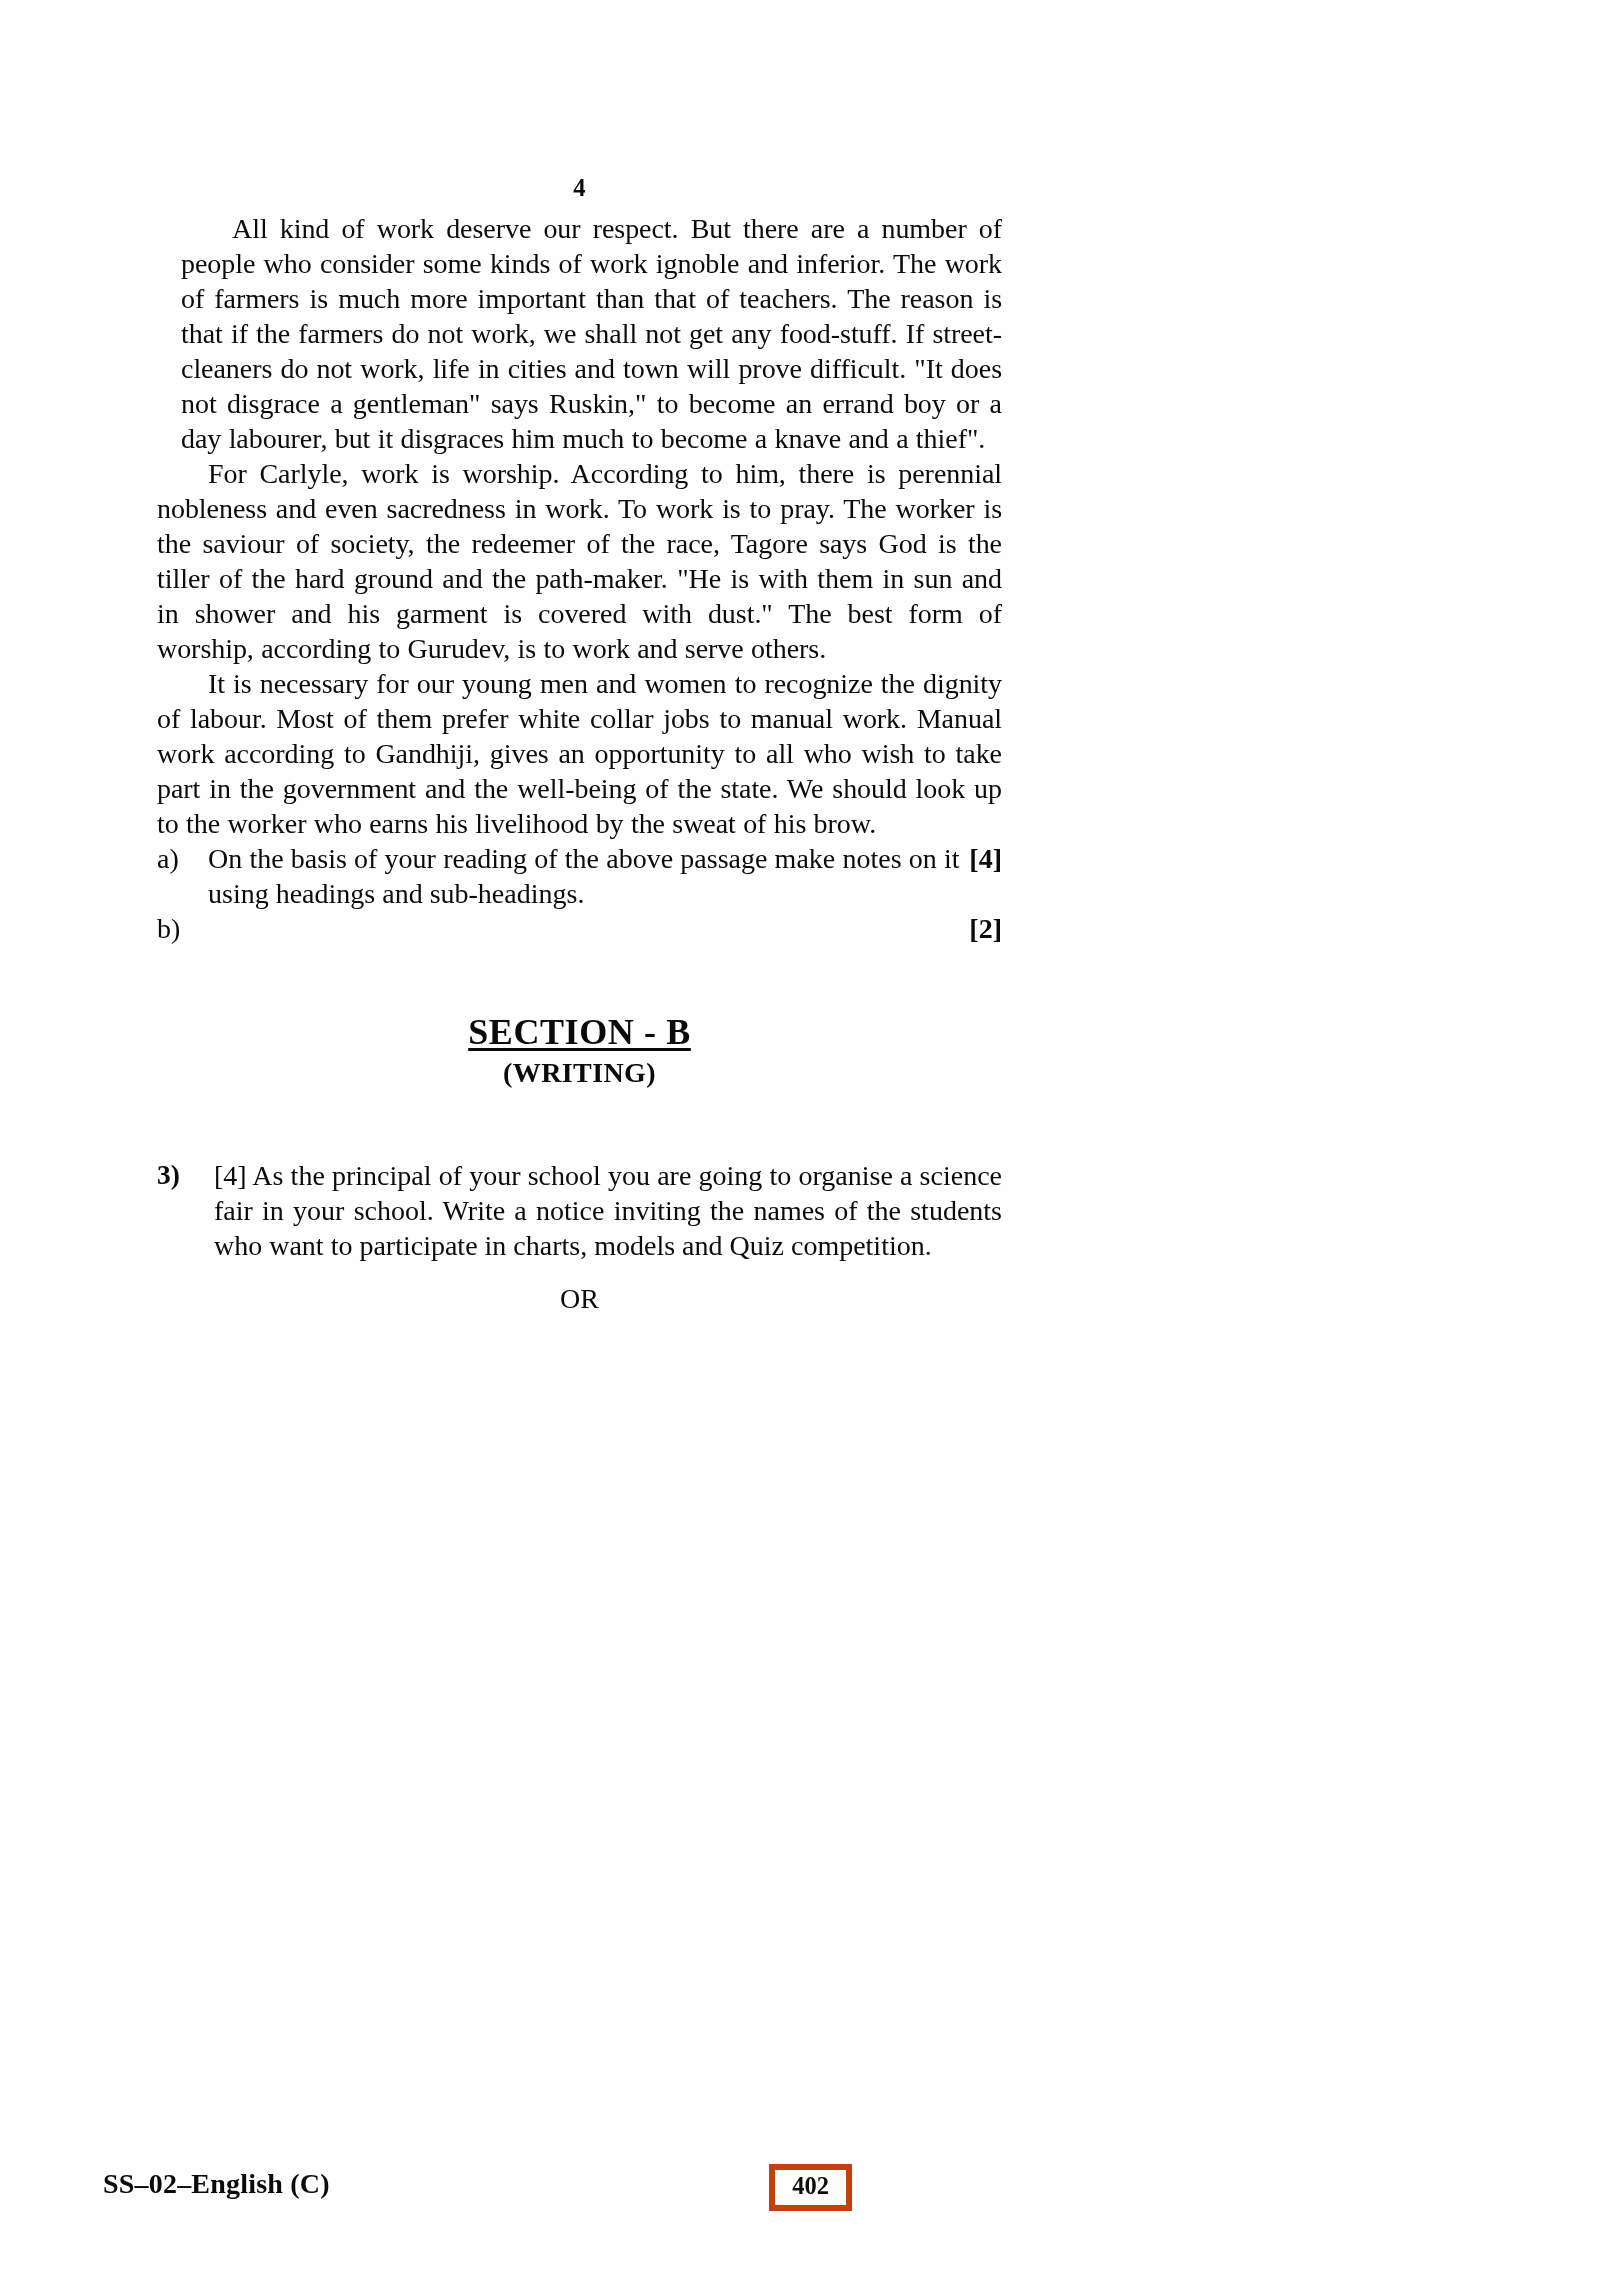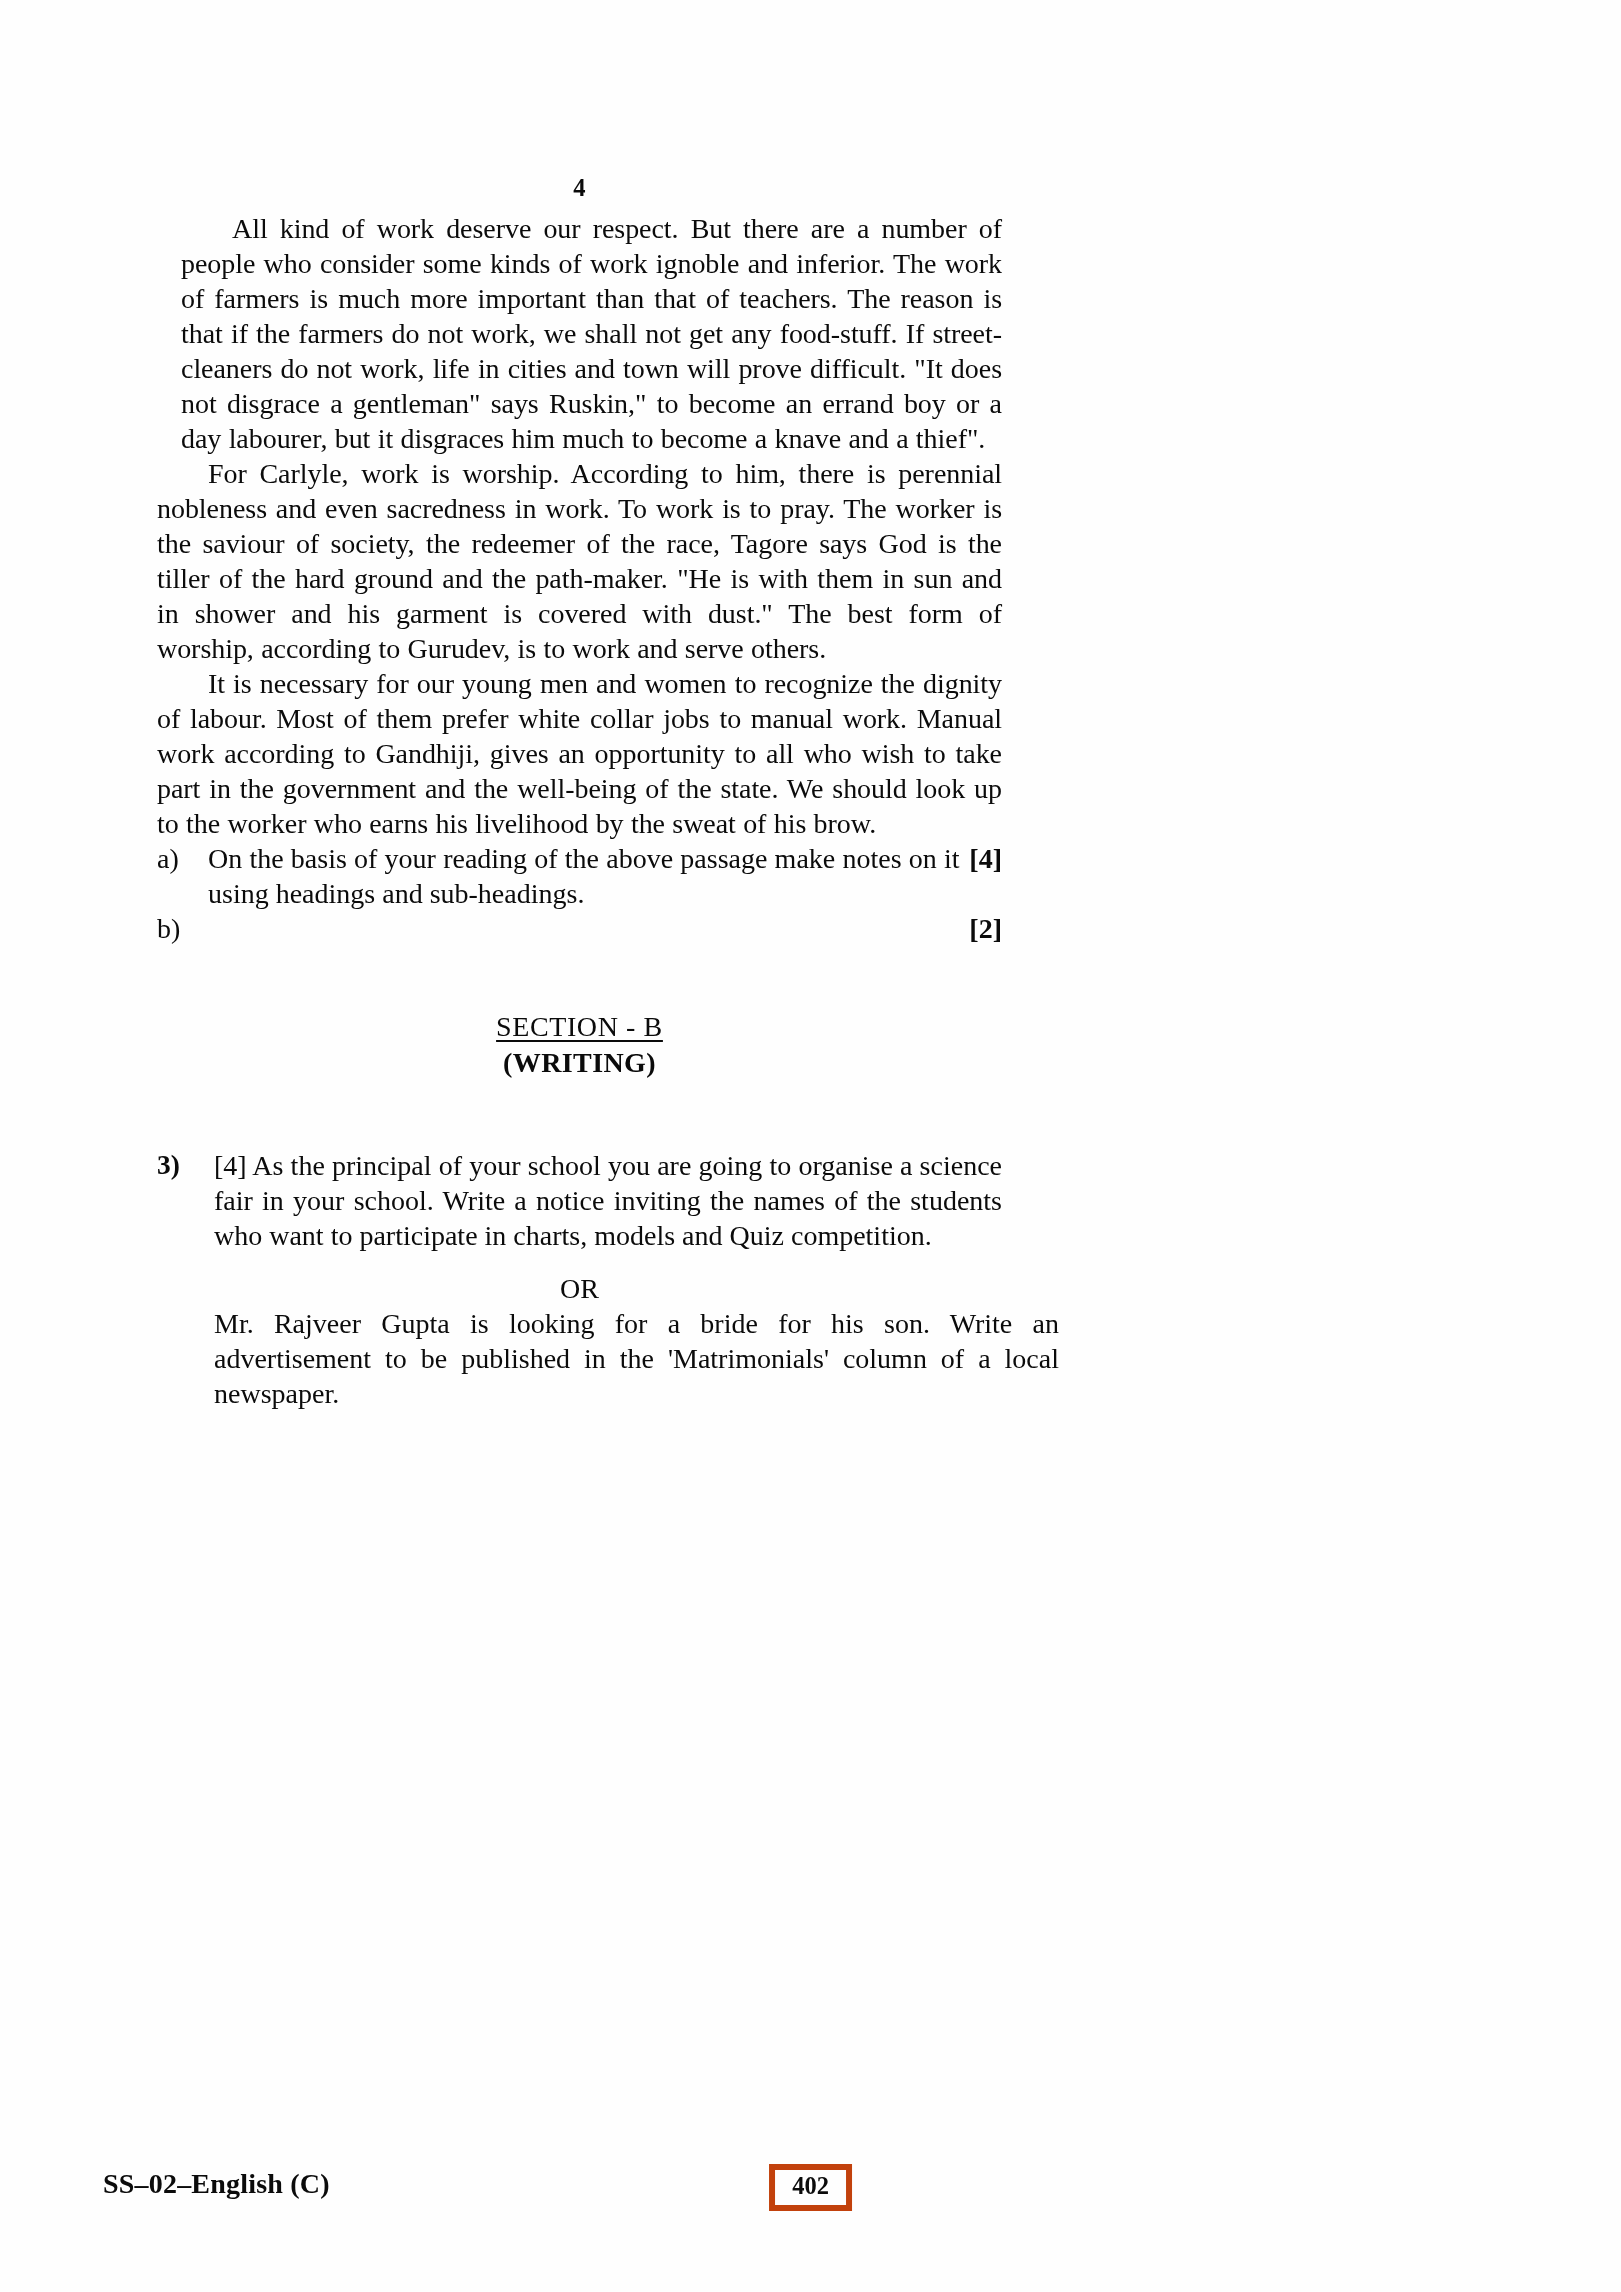--- a/index.html
+++ b/index.html
@@ -67,22 +67,22 @@
   .qitem .qbody .marks {
     float: right;
     font-weight: 700;
     margin-left: 9.8px;
   }
   .section-block {
     text-align: center;
     margin-top: 65px;
   }
   .section-title {
-    font-size: 28px;
-    font-weight: 400;
+    font-size: 36px;
+    font-weight: 700;
     text-decoration: underline;
     text-underline-offset: 3.9px;
     letter-spacing: 0.6px;
   }
   .section-sub {
     font-size: 28px;
     font-weight: 700;
     margin-top: 3.9px;
     letter-spacing: 0.4px;
   }
@@ -186,23 +186,20 @@
     <div class="q3-row">
       <div class="qnum">3)</div>
       <div class="qbody">
         <span class="marks">[4]</span>
         <span>As the principal of your school you are going to organise a science fair in your school. Write a notice inviting the names of the students who want to participate in charts, models and Quiz competition.</span>
       </div>
     </div>
 
     <div class="or-line">OR</div>
 
-    <div class="alt-wrap">
-      <p class="alt-para">Mr. Rajveer Gupta is looking for a bride for his son. Write an advertisement to be published in the 'Matrimonials' column of a local newspaper.</p>
-    </div>
 
   </div>
 
   <div class="footer">
     <div class="footer-code">SS–02–English (C)</div>
     <div class="footer-box">402</div>
   </div>
 
 </div>
 

